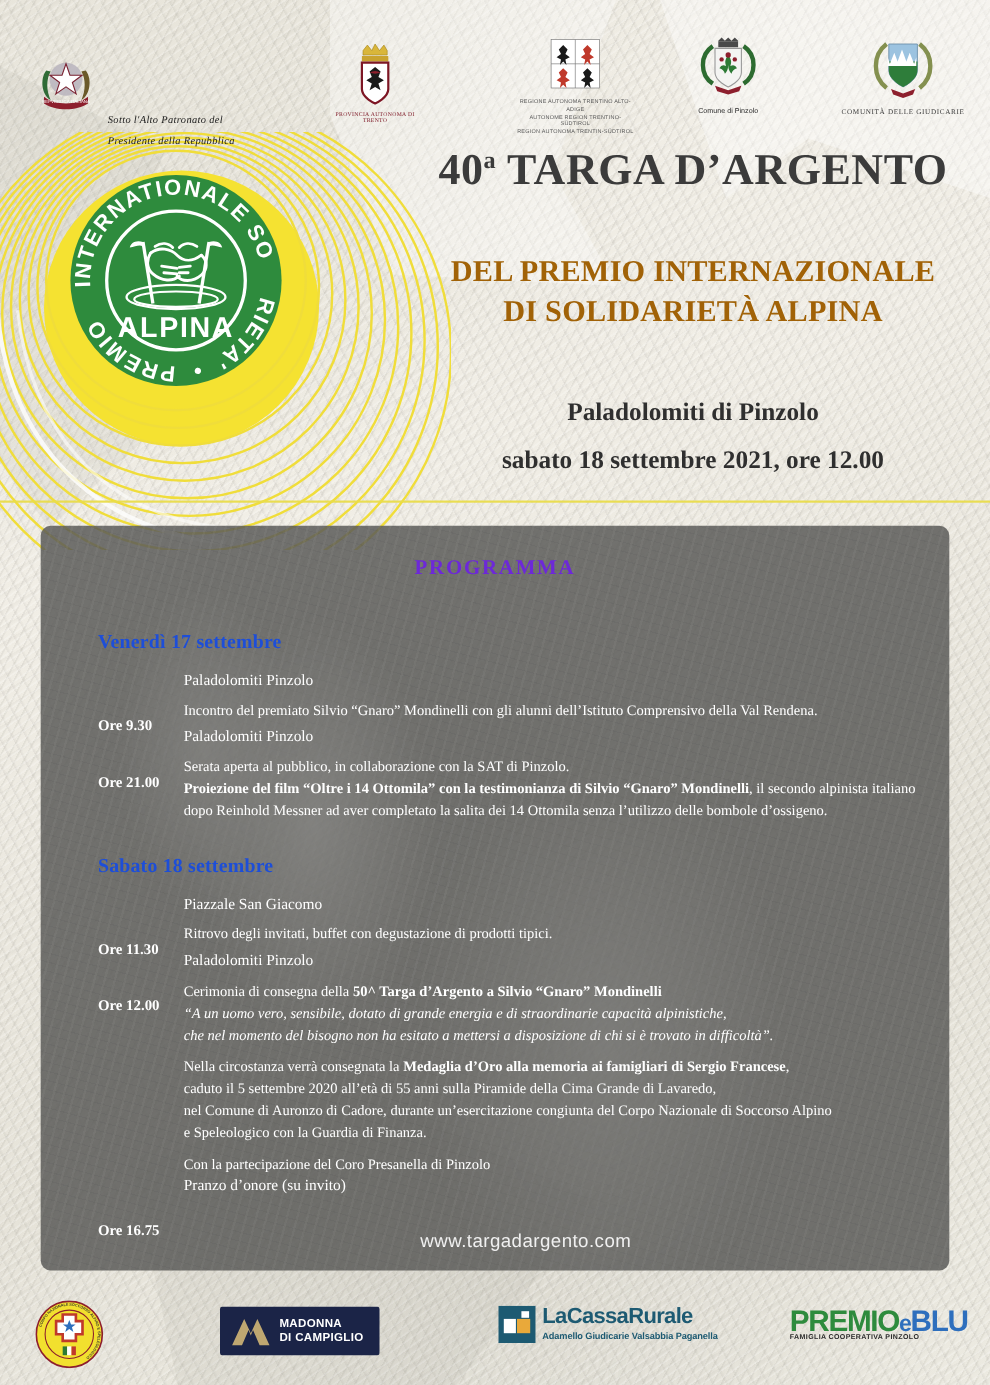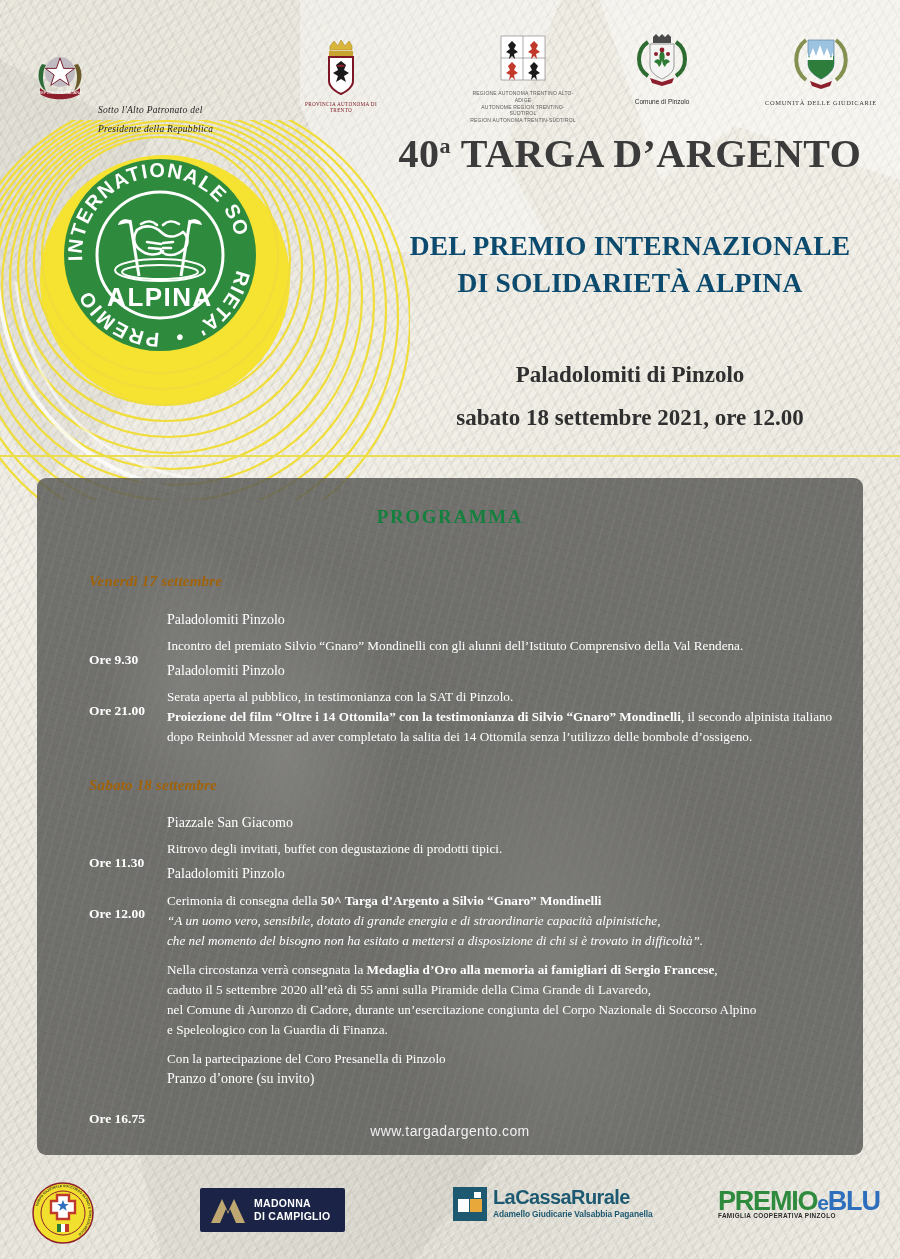--- a/index.html
+++ b/index.html
@@ -69,21 +69,21 @@
   }
 
   
   .title-main{
     position:absolute;left:380px;top:134px;width:500px;text-align:center;
     font-size:40px;font-weight:bold;color:#3b3b3b;letter-spacing:.5px;line-height:1;
   }
   .title-main sup{font-size:.55em;vertical-align:super;}
   .title-sub{
     position:absolute;left:380px;top:228px;width:500px;text-align:center;
-    font-size:27.5px;font-weight:bold;color:#0c4a6e;line-height:1.33;letter-spacing:.2px;
+    font-size:27.5px;font-weight:bold;color:#a16207;line-height:1.33;letter-spacing:.2px;
   }
   .venue{
     position:absolute;left:400px;top:362px;width:460px;text-align:center;
     font-size:23px;font-weight:bold;color:#2f2f2f;
   }
   .datetime{
     position:absolute;left:400px;top:405px;width:460px;text-align:center;
     font-size:23px;font-weight:bold;color:#2f2f2f;
   }
 
@@ -99,43 +99,44 @@
     background-image:
       radial-gradient(ellipse 22% 46% at 30% 40%, #ffffff 0%, rgba(255,255,255,0) 62%),
       radial-gradient(ellipse 15% 34% at 18% 30%, #e8e8e8 0%, rgba(232,232,232,0) 66%),
       radial-gradient(ellipse 30% 55% at 62% 70%, #d8d8d8 0%, rgba(216,216,216,0) 70%),
       repeating-linear-gradient(105deg, rgba(255,255,255,.30) 0 2px, rgba(255,255,255,0) 2px 9px),
       repeating-linear-gradient(15deg, rgba(0,0,0,.22) 0 1px, rgba(0,0,0,0) 1px 8px);
   }
   .panel-inner{position:relative;}
   .programma{
     position:absolute;left:0;top:28px;width:826px;text-align:center;
-    font-size:19px;font-weight:bold;letter-spacing:1.6px;color:#15803d;
+    font-size:19px;font-weight:bold;letter-spacing:1.6px;color:#6d28d9;
   }
   .daytitle{
-    position:absolute;left:52px;font-size:15px;font-weight:bold;color:#a16207;letter-spacing:.2px;font-style:italic;
+    position:absolute;left:52px;font-size:18px;font-weight:bold;color:#1d4ed8;letter-spacing:.2px;
   }
   .entry{position:absolute;left:52px;width:760px;}
   .hour{
     position:absolute;left:0;top:0;width:70px;
     font-size:13.5px;font-weight:bold;color:#fff;white-space:nowrap;margin-top:40px;
   }
   .place{
     position:absolute;left:78px;top:0;
     font-size:14px;color:#fff;
   }
   .body{
     position:absolute;left:78px;font-size:13.2px;color:#fff;line-height:1.5;
   }
   .body b{font-weight:bold;}
   .body i{font-style:italic;}
   .site{
     position:absolute;left:0;bottom:16px;width:826px;text-align:center;
-    font-size:14px;letter-spacing:.4px;color:#f0f0f0;
+    font-size:17px;letter-spacing:.4px;color:#f0f0f0;
     font-family:"Liberation Sans",sans-serif;
+    padding-left:28px;
   }
 
   
   .footer{position:absolute;left:0;top:1170px;width:900px;height:89px;}
   .f-logo{position:absolute;}
   .mdc{
     width:145px;height:44px;background:#1b2447;border-radius:2px;
     display:flex;align-items:center;gap:7px;padding-left:9px;box-sizing:border-box;
   }
   .mdc-txt{
@@ -321,21 +322,21 @@
 
       <div class="entry" style="top:134px;">
         <div class="hour">Ore 9.30</div>
         <div class="place">Paladolomiti Pinzolo</div>
         <div class="body" style="top:24px;">Incontro del premiato Silvio “Gnaro” Mondinelli con gli alunni dell’Istituto Comprensivo della Val Rendena.</div>
       </div>
 
       <div class="entry" style="top:185px;">
         <div class="hour">Ore 21.00</div>
         <div class="place">Paladolomiti Pinzolo</div>
-        <div class="body" style="top:24px;">Serata aperta al pubblico, in testimonianza con la SAT di Pinzolo.</div>
+        <div class="body" style="top:24px;">Serata aperta al pubblico, in collaborazione con la SAT di Pinzolo.</div>
         <div class="body" style="top:44px;">
           <b>Proiezione del film “Oltre i 14 Ottomila” con la testimonianza di Silvio “Gnaro” Mondinelli</b><span>, il secondo alpinista italiano</span>
         </div>
         <div class="body" style="top:64px;">dopo Reinhold Messner ad aver completato la salita dei 14 Ottomila senza l’utilizzo delle bombole d’ossigeno.</div>
       </div>
 
       <div class="daytitle" style="top:299px;">Sabato 18 settembre</div>
 
       <div class="entry" style="top:337px;">
         <div class="hour">Ore 11.30</div>

